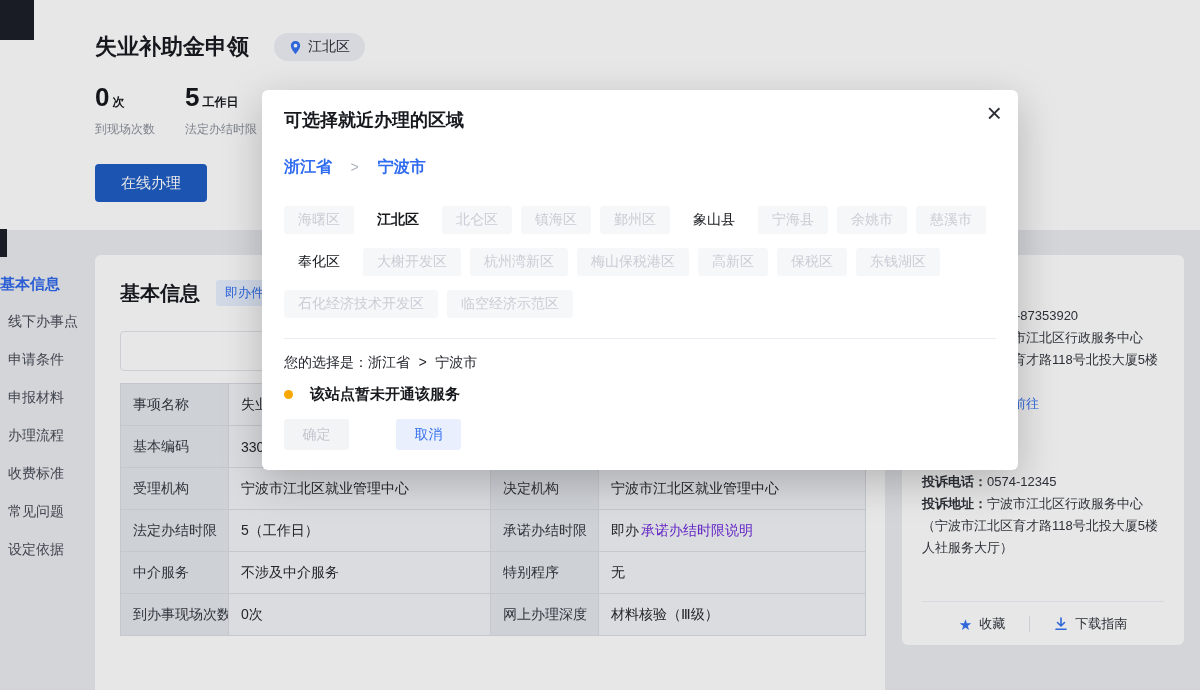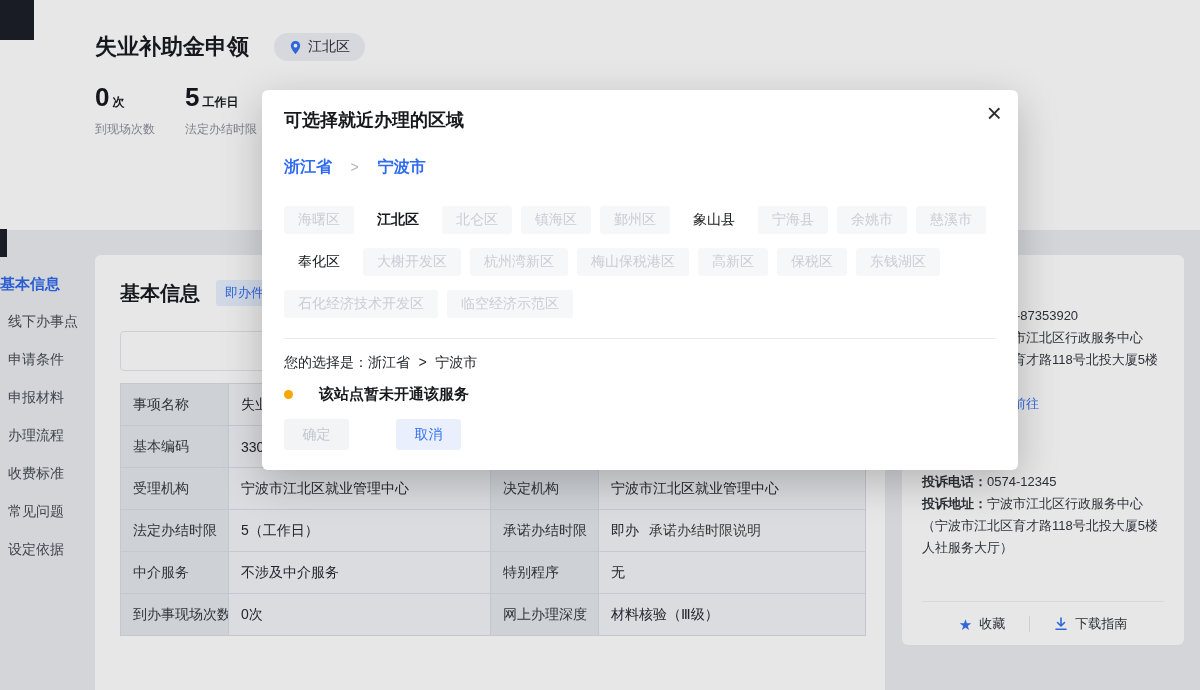--- a/index.html
+++ b/index.html
@@ -27,21 +27,21 @@
 
   .main-card { position:absolute; left:95px; top:255px; width:790px; height:435px; background:#fff; border-radius:6px 6px 0 0; }
   .section-head { display:flex; align-items:center; gap:16px; padding:24px 0 0 25px; height:52px; }
   .section-title { font-size:20px; font-weight:bold; color:#17191d; }
   .badge { background:#e7f0fe; color:#3370f0; font-size:13px; padding:4px 9px; border-radius:3px; white-space:nowrap; }
   .filter-box { margin:24px 25px 0; height:40px; border:1px solid #e2e5ea; border-radius:4px; background:#fff; }
   .info-table { margin:12px 25px 0; border-collapse:collapse; width:745px; font-size:14px; table-layout:fixed; }
   .info-table td { border:1px solid #d9dce1; height:42px; padding:0 12px; overflow:hidden; white-space:nowrap; }
   td.lbl { background:#e4e7eb; color:#34383f; }
   td.val { background:#f1f3f5; color:#25282e; }
-  .tlink { color:#404040; margin-left:10px; cursor:pointer; text-decoration:none; }
+  .tlink { color:#6d28d9; margin-left:2px; cursor:pointer; text-decoration:none; }
 
   .info-card { position:absolute; left:902px; top:255px; width:282px; height:390px; background:#fff; border-radius:6px;
                padding:50px 20px 0; font-size:13px; color:#30343a; }
   .line { line-height:22px; }
   .b { font-weight:bold; }
   .blue { color:#3370f0; cursor:pointer; text-decoration:none; }
   .card-block2 { margin-top:56px; }
   .card-actions { position:absolute; left:20px; right:20px; bottom:12px; border-top:1px solid #edf0f3;
                   display:flex; align-items:center; justify-content:center; gap:24px; padding-top:13px; }
   .act { display:flex; align-items:center; gap:7px; cursor:pointer; color:#2b2f36; font-size:13px; }
@@ -57,21 +57,21 @@
   .crumbs { margin-top:26px; font-size:16px; font-weight:bold; line-height:20px; }
   .crumbs a { color:#2f6bf0; cursor:pointer; text-decoration:none; }
   .crumbs .sep { color:#aeb3bc; margin:0 9px; font-weight:normal; font-size:14px; }
   .chips { margin-top:28px; display:flex; flex-wrap:wrap; column-gap:9px; row-gap:14px; max-width:712px; }
   .chip { height:28px; line-height:28px; padding:0 14px; background:#f6f7f9; border-radius:3px; font-size:14px;
           color:#c9cdd5; white-space:nowrap; }
   .chip.on { background:transparent; color:#17191d; cursor:pointer; }
   .chip.sel { font-weight:bold; }
   .mdivider { border:none; border-top:1px solid #e9ecf0; margin:20px 0 0; }
   .selection { margin-top:16px; font-size:14px; color:#23262c; line-height:17px; }
-  .notice { margin-top:13px; display:flex; align-items:center; gap:26px; font-size:15px; font-weight:bold; color:#17191d; }
+  .notice { margin-top:13px; display:flex; align-items:center; gap:17px; font-size:15px; font-weight:bold; color:#17191d; }
   .dot { width:9px; height:9px; border-radius:50%; background:#f7a700; flex:0 0 auto; }
   .modal-actions { margin-top:15px; display:flex; gap:47px; }
   .btn { width:65px; height:31px; border:none; border-radius:3px; font-size:14px; cursor:pointer; font-family:inherit; }
   .btn.confirm { background:#f3f4f6; color:#c3c7cf; cursor:not-allowed; }
   .btn.cancel { background:#e9effc; color:#3370f0; }
 </style>
 </head>
 <body>
 
 <div class="stage">
@@ -95,20 +95,21 @@
           <div class="stat-label">到现场次数</div>
         </div>
         <div>
           <div class="stat-top">
             <span class="stat-val">5</span>
             <span class="stat-unit">工作日</span>
           </div>
           <div class="stat-label">法定办结时限</div>
         </div>
       </div>
+    <button class="primary-btn">在线办理</button>
   </header>
 
   <div class="rail-mid"></div>
 
   <nav class="sidenav">
       <div class="nav-item active">基本信息</div>
       <div class="nav-item">线下办事点</div>
       <div class="nav-item">申请条件</div>
       <div class="nav-item">申报材料</div>
       <div class="nav-item">办理流程</div>

